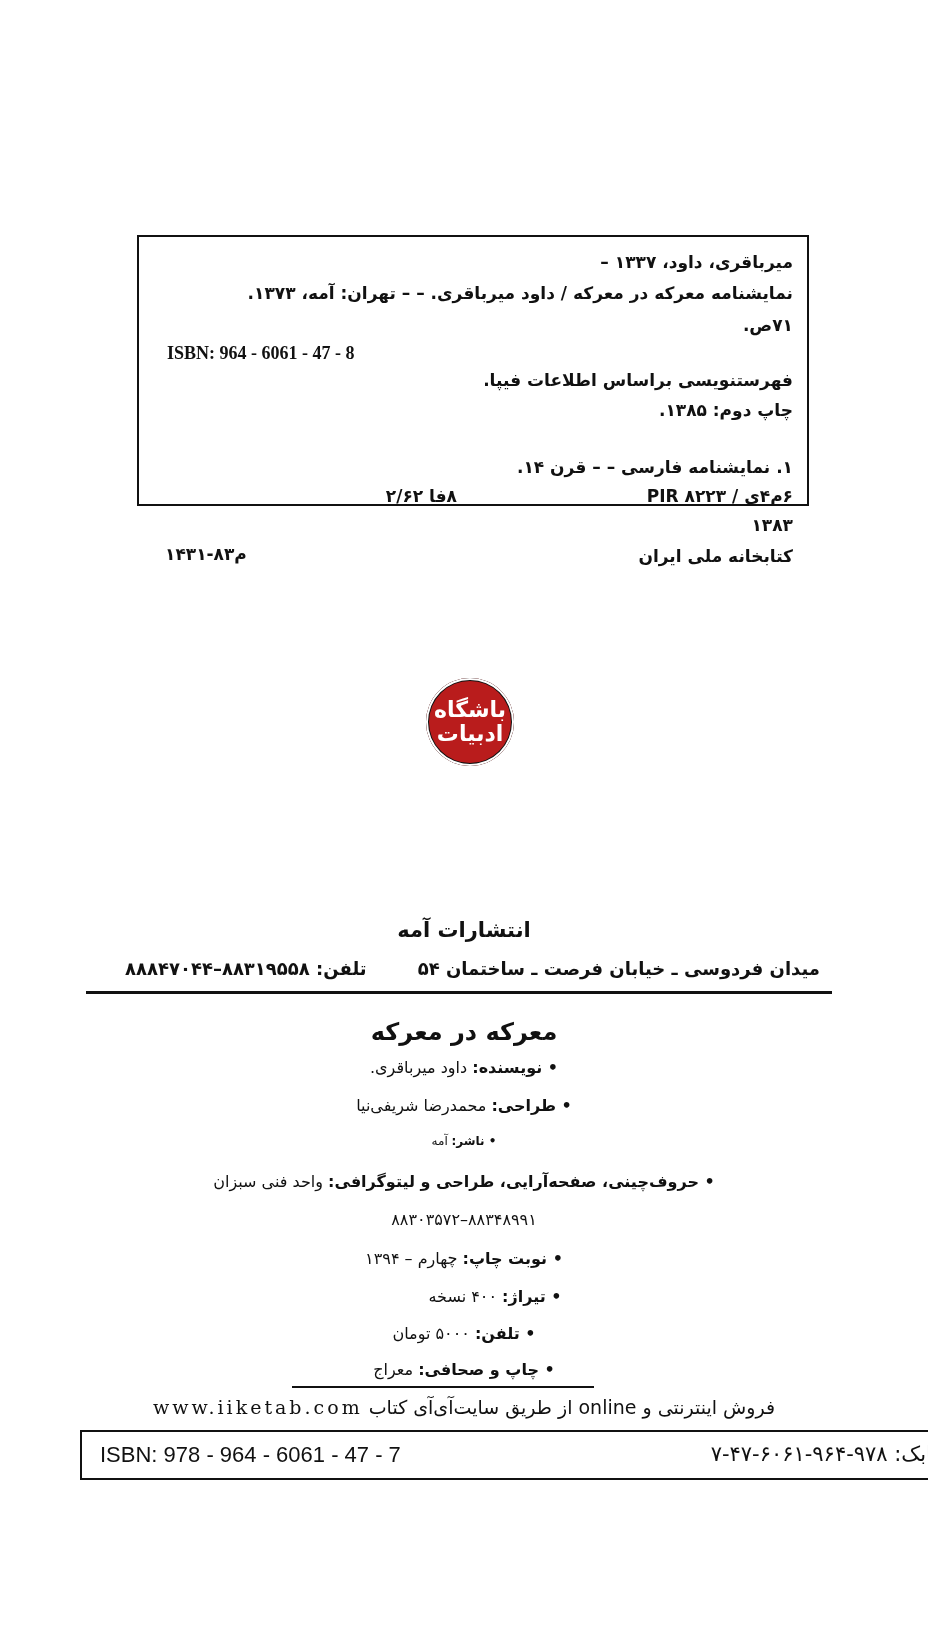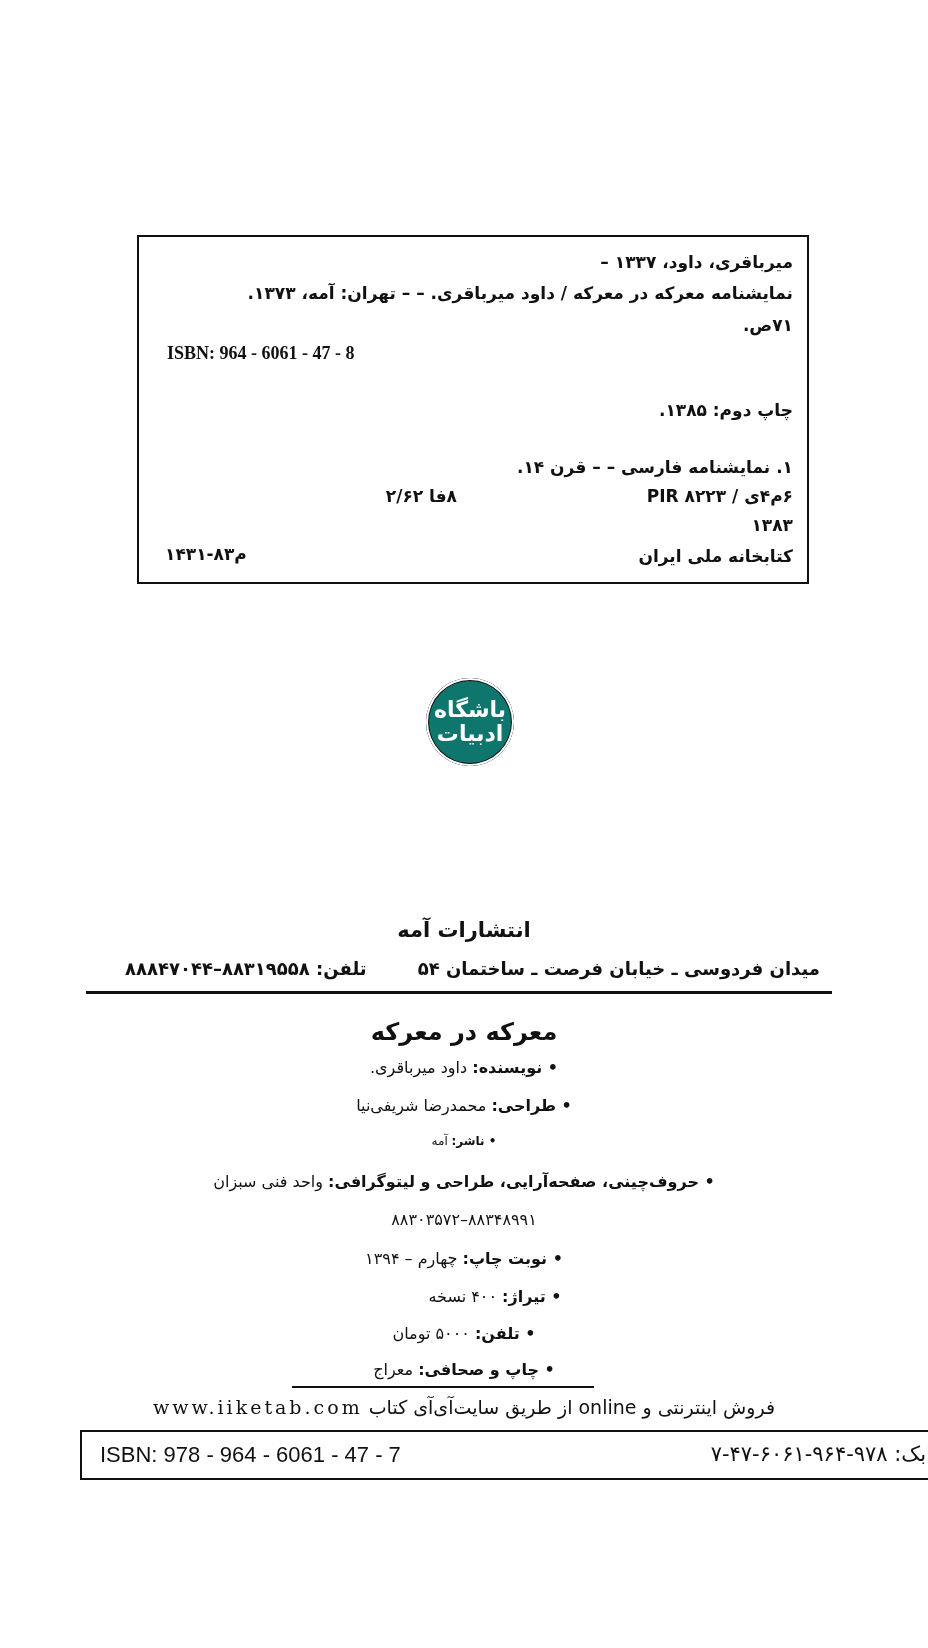--- a/index.html
+++ b/index.html
@@ -6,33 +6,33 @@
     body {
       width: 928px; height: 1648px; background: #ffffff; position: relative; overflow: hidden;
       font-family: "DejaVu Sans", sans-serif; color: #111111;
     }
     .abs { position: absolute; }
     .rtl { direction: rtl; unicode-bidi: isolate; }
     .bold { font-weight: bold; }
 
     
     #cip-box {
-      left: 137px; top: 235px; width: 672px; height: 349px;
+      left: 137px; top: 235px; width: 672px; height: 271px;
       border: 2px solid #111; box-sizing: border-box;
     }
     .cip-line {
       position: absolute; right: 14px; font-size: 17px; font-weight: bold;
       white-space: nowrap; direction: rtl; text-align: right; line-height: 22px;
     }
     .cip-ltr { position: absolute; font-size: 18px; font-family: Liberation Serif, serif; font-weight: bold; white-space: nowrap; }
 
     
     #logo {
       left: 426px; top: 678px; width: 88px; height: 88px; border-radius: 50%;
-      background: #0f766e; box-shadow: 0 0 0 2px #fff inset, 0 0 0 3px #111 inset;
+      background: #b91c1c; box-shadow: 0 0 0 2px #fff inset, 0 0 0 3px #111 inset;
       display: flex; flex-direction: column; align-items: center; justify-content: center;
       color: #fff; direction: rtl;
     }
     #logo span { font-size: 22px; font-weight: bold; line-height: 24px; }
 
     .center-line { position: absolute; left: 0; width: 928px; text-align: center; direction: rtl; white-space: nowrap; }
     .rule { position: absolute; background: #111; }
 
     #isbn-box {
       left: 80px; top: 1430px; width: 888px; height: 50px;
@@ -40,20 +40,21 @@
     }
   </style>
 </head>
 <body>
 
 <div id="cip-box" class="abs">
   <div class="cip-line" style="top:14px">میرباقری، داود، ۱۳۳۷ –</div>
   <div class="cip-line" style="top:45px">نمایشنامه معرکه در معرکه / داود میرباقری. – – تهران: آمه، ۱۳۷۳.</div>
   <div class="cip-line" style="top:77px">۷۱ص.</div>
   <div class="cip-ltr" style="left:28px; top:106px">ISBN: 964 - 6061 - 47 - 8</div>
+  <div class="cip-line" style="top:132px">فهرستنویسی براساس اطلاعات فیپا.</div>
   <div class="cip-line" style="top:162px">چاپ دوم: ۱۳۸۵.</div>
   <div class="cip-line" style="top:219px">۱. نمایشنامه فارسی – – قرن ۱۴.</div>
   <div class="cip-line" style="top:248px">۶م۴ی / PIR ۸۲۲۳</div>
   <div class="cip-line" style="top:248px; right:350px">۸فا ۲/۶۲</div>
   <div class="cip-line" style="top:277px">۱۳۸۳</div>
   <div class="cip-line" style="top:308px">کتابخانه ملی ایران</div>
   <div class="cip-line" style="top:306px; right:auto; left:26px">م۸۳-۱۴۳۱</div>
 </div>
 
 <div id="logo" class="abs">

